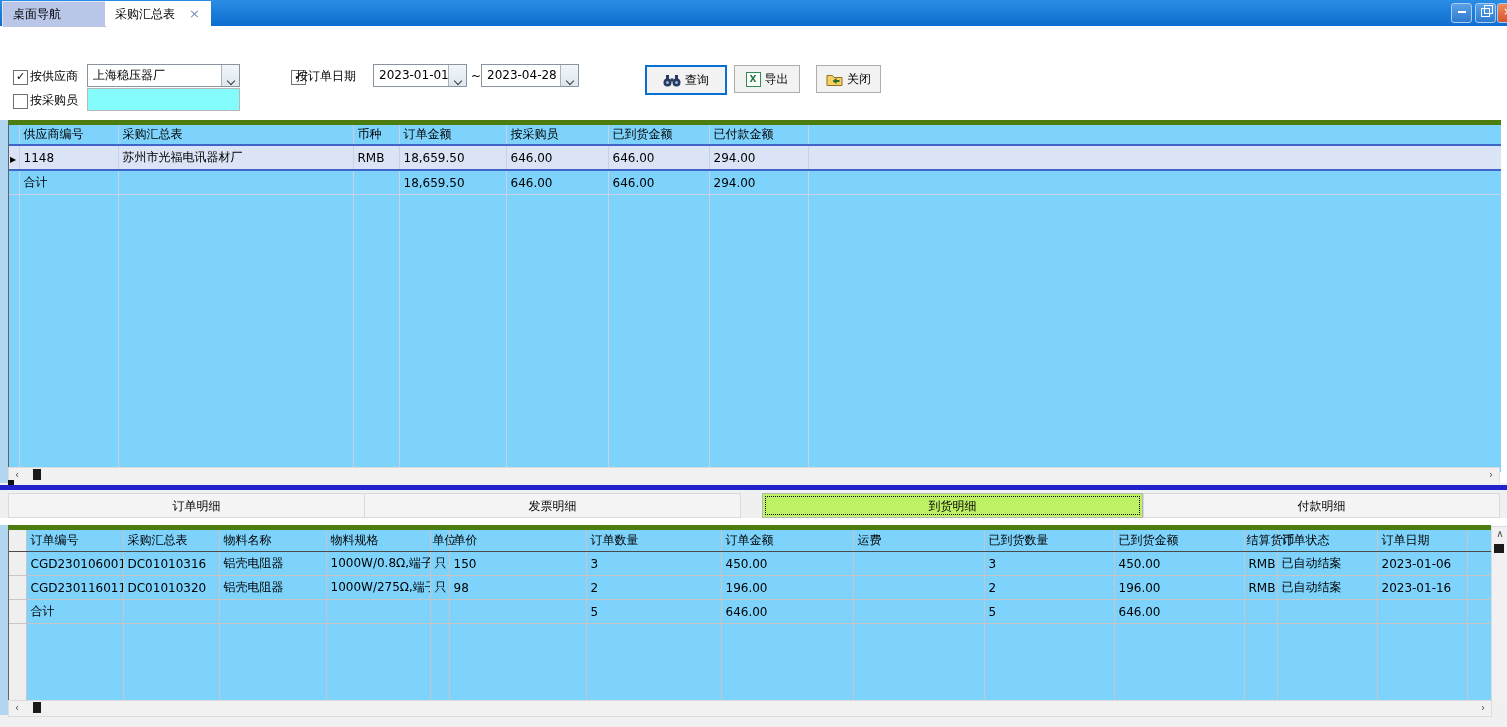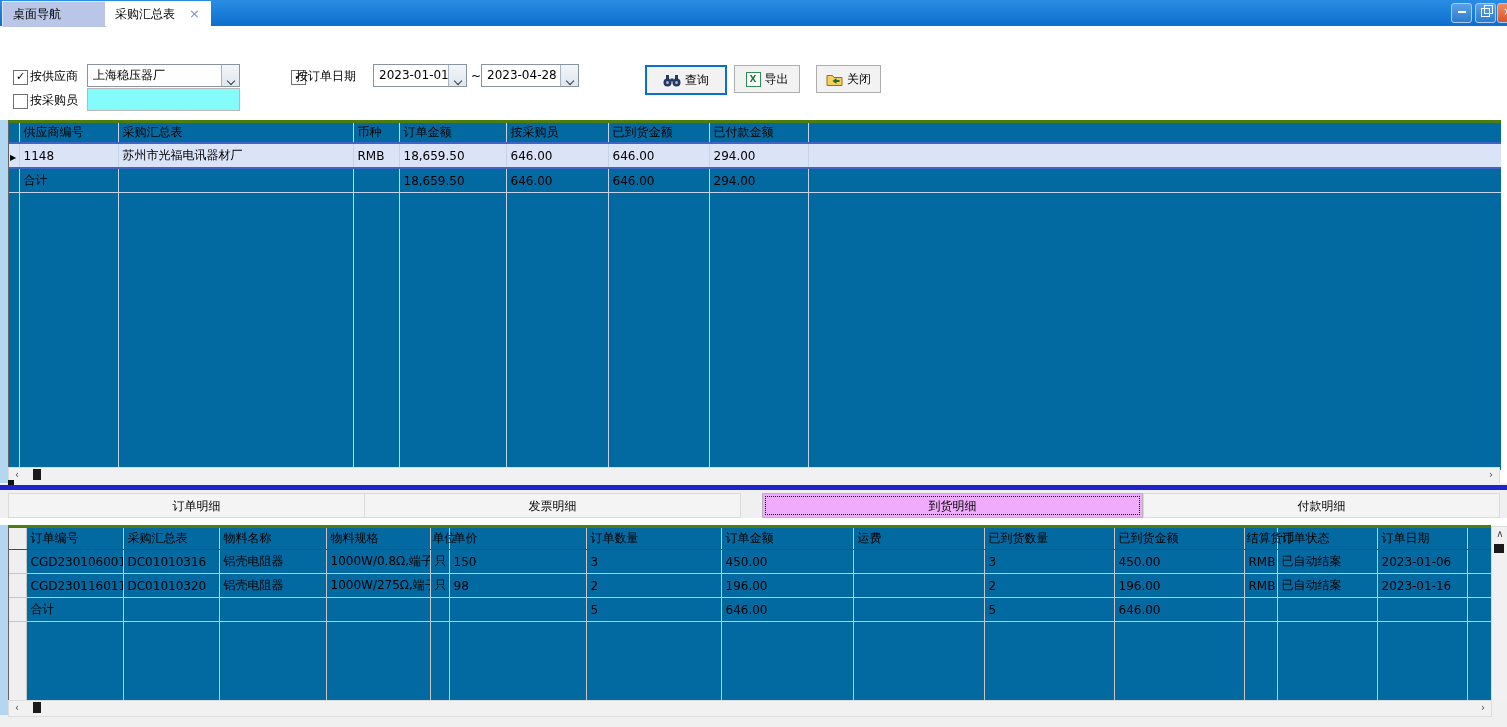--- a/index.html
+++ b/index.html
@@ -29,21 +29,21 @@
         transform:rotate(45deg);position:relative;top:5px}
   .cyaninput{position:absolute;background:#84fcfc;border:1px solid #b8b8b8}
   .pushbtn{position:absolute;height:26px;background:#f2f2f2;border:1px solid #adadad;display:flex;align-items:center;
            justify-content:center;gap:4px;line-height:24px}
   .pushbtn.focused{border:2px solid #0a6fd2}
   .xlsicon{display:inline-block;width:13px;height:13px;background:#fff;border:1px solid #2e8f4e;color:#1d7a3e;
            font-weight:bold;font-size:9px;line-height:13px;text-align:center}
   
   table.grid{border-collapse:collapse;table-layout:fixed}
   table.grid td,table.grid th{overflow:hidden;white-space:nowrap;padding:0 4px;font-weight:normal;text-align:left;font-size:12px}
-  .gridwrap{position:absolute;background:#0369a1;border-top:3px solid #4d7c0f;border-left:1px solid #636363}
+  .gridwrap{position:absolute;background:#7dd3fc;border-top:5px solid #4d7c0f;border-left:1px solid #636363}
   
   .gt td,.gt th{border-right:1px solid #c7d2e7;border-bottom:1px solid #c7d2e7;height:23px}
   .gt th{border-bottom:1px solid #3c3c3c;height:19px}
   .gt td.f,.gt th.f{border-right:none}
   .gt tr.fill td{border-bottom:none;height:277px}
   .gt td.sel,.gt th.sel{padding:0 1px}
   .gt tr.selrow td{background:#dbe4f7;border-top:2px solid #3f65c8;border-bottom:2px solid #3f65c8}
   .marker{font-size:8px;line-height:8px;color:#000}
   
   .gb td,.gb th{border-right:1px solid #c6c6c6;border-bottom:1px solid #c6c6c6;height:23px}
@@ -58,21 +58,21 @@
   .sarrow{position:absolute;top:0;width:16px;height:100%;text-align:center;color:#4a4a4a;font-size:10px;line-height:14px}
   .sthumb{position:absolute;background:#1a1a1a}
   .vsb .sarrow{left:0;width:100%;height:15px}
   
   .splitter{left:0;top:483px;width:1507px;height:10px;background:#eef0f2}
   .splitbar{position:absolute;left:0;top:2px;width:1507px;height:5px;background:#2222cc}
   .splitgrip{position:absolute;left:8px;top:-3px;width:6px;height:8px;background:#111}
   
   .dtab{position:absolute;top:493px;height:25px;line-height:25px;text-align:center;background:#f4f4f4;
         border:1px solid #dadada;box-sizing:border-box}
-  .dtab.active{background:#f0abfc;border:1px solid #b5b5b5;outline:1px dotted #000;outline-offset:-4px}
+  .dtab.active{background:#bef264;border:1px solid #b5b5b5;outline:1px dotted #000;outline-offset:-4px}
   .strip{position:absolute;background:#b4d7f1}
 </style>
 </head>
 <body>
 
 <div class="abs tabbar">
   <div class="tab inactive">
     <span>桌面导航</span>
   </div>
   <div class="tab active">

